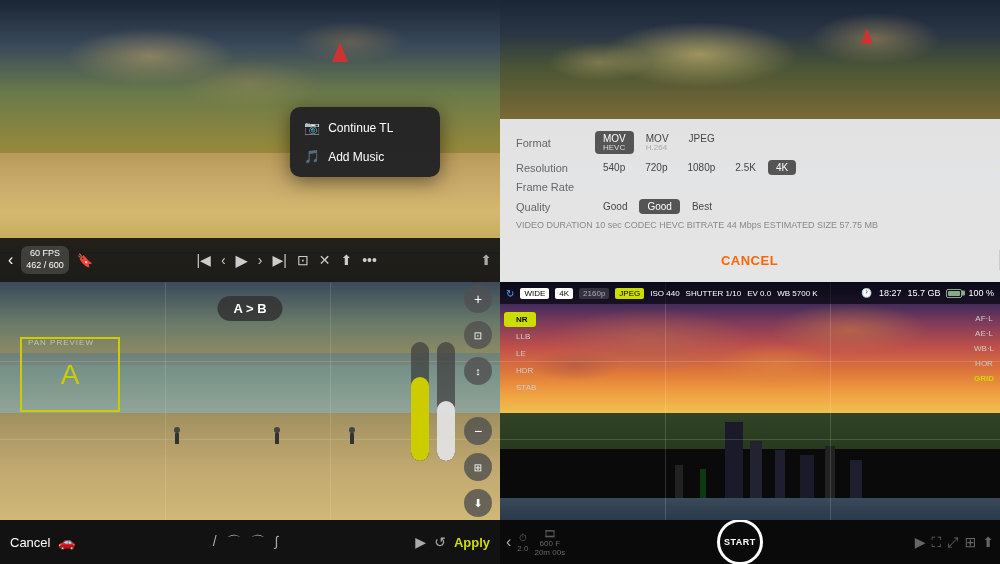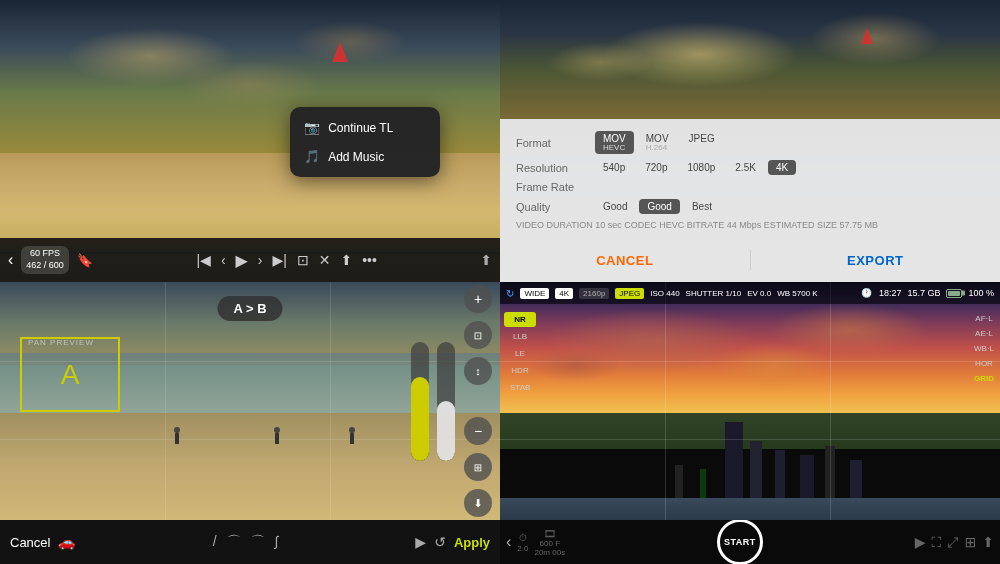--- a/index.html
+++ b/index.html
@@ -566,21 +566,21 @@
       bottom: 44px;
       display: flex;
       flex-direction: column;
       gap: 2px;
       padding: 8px 4px;
     }
     .cam-opt {
       color: #ccc;
       font-size: 8px;
       text-align: center;
-      padding: 3px 6px;
+      padding: 3px 12px;
       cursor: pointer;
       border-radius: 3px;
     }
     .cam-opt.active {
       background: #ccdd00;
       color: #000;
       font-weight: 700;
     }
 
     
@@ -742,21 +742,20 @@
           <div class="export-opt">Best</div>
         </div>
       </div>
 
       <div class="export-meta">VIDEO DURATION  10 sec   CODEC  HEVC   BITRATE  44 Mbps   ESTIMATED SIZE  57.75 MB</div>
     </div>
 
     <div class="export-actions">
       <span class="export-cancel">CANCEL</span>
       <div class="export-divider"></div>
-      <span class="export-btn">EXPORT</span>
     </div>
   </div>
 
   <div class="bottom-left">
     <div class="pan-preview-area">
       <div class="pan-bg"></div>
       <div class="pan-sky"></div>
       <div class="pan-water"></div>
       <div class="pan-sand"></div>
 

